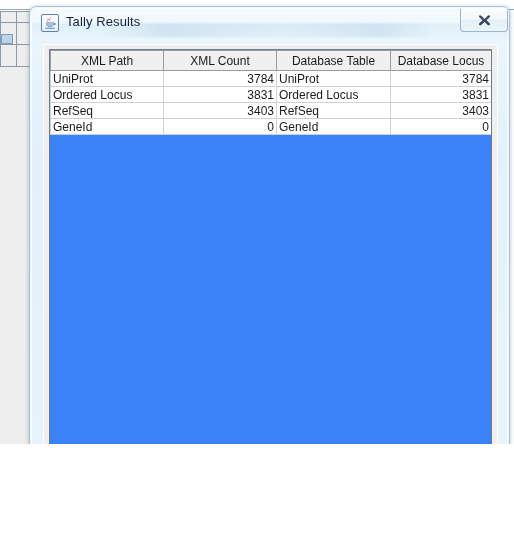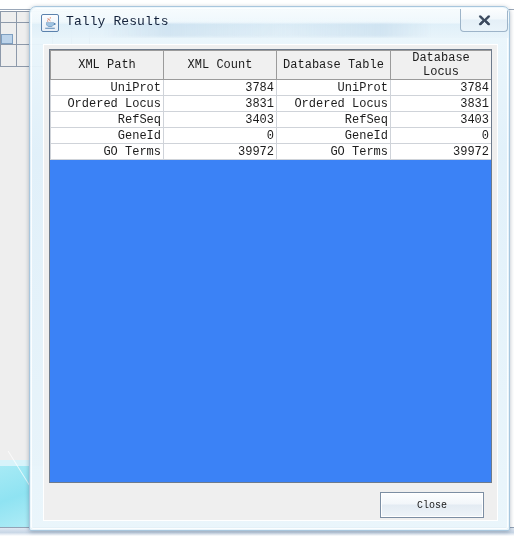--- a/index.html
+++ b/index.html
@@ -10,23 +10,22 @@
     width: 514px;
     height: 536px;
     overflow: hidden;
     font-family: "Liberation Sans", sans-serif;
     background: #ffffff;
   }
 
   #screen {
     position: relative;
     width: 514px;
-    height: 536px;
-    overflow: hidden;
-    font-family: Liberation Mono, monospace;
+    height: 444px;
+    overflow: hidden;
   }
 
   
   .bg-layer {
     position: absolute;
     inset: 0;
     background: #ffffff;
   }
   .bg-window-top {
     position: absolute;
@@ -221,21 +220,21 @@
   table.tally td {
     height: 15px;
     border: 1px solid #cfd3d9;
     border-top: none;
     padding: 0 2px;
     background: #ffffff;
     white-space: nowrap;
     overflow: hidden;
   }
   table.tally td.num { text-align: right; }
-  table.tally td.txt { text-align: right; }
+  table.tally td.txt { text-align: left; }
   table.tally tr:first-child td { border-top: none; }
   col.c1 { width: 113px; }
   col.c2 { width: 113px; }
   col.c3 { width: 114px; }
   col.c4 { width: 101px; }
 
   
   .close-action {
     position: absolute;
     left: 336px; top: 447px;
@@ -340,26 +339,20 @@
               <td class="num">3403</td>
               <td class="txt">RefSeq</td>
               <td class="num">3403</td>
             </tr>
             <tr>
               <td class="txt">GeneId</td>
               <td class="num">0</td>
               <td class="txt">GeneId</td>
               <td class="num">0</td>
             </tr>
-            <tr>
-              <td class="txt">GO Terms</td>
-              <td class="num">39972</td>
-              <td class="txt">GO Terms</td>
-              <td class="num">39972</td>
-            </tr>
           </tbody>
         </table>
       </div>
 
       <div class="close-action">Close</div>
 
     </div>
   </div>
 
 </div>

